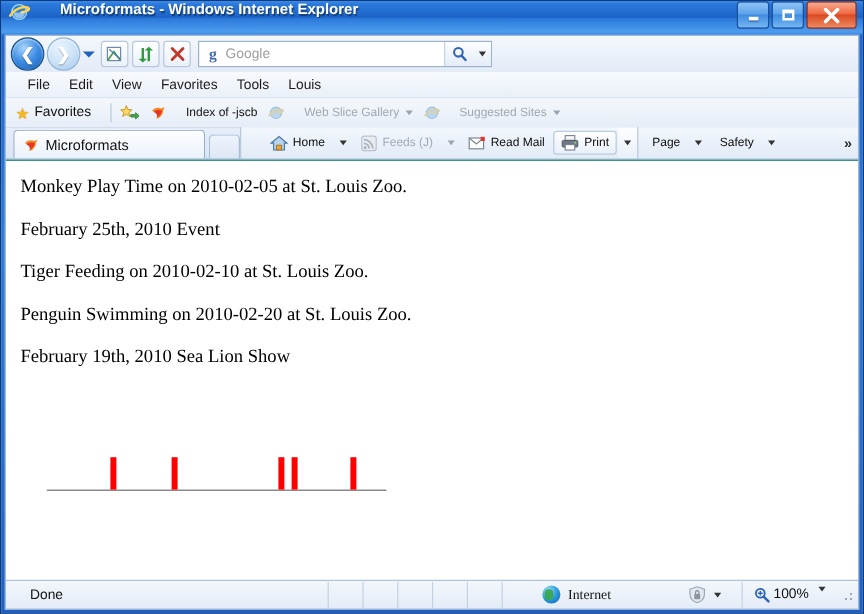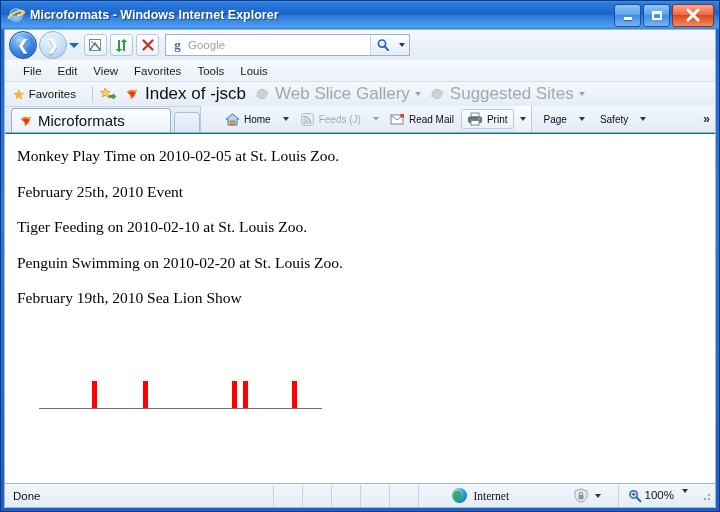--- a/index.html
+++ b/index.html
@@ -18,24 +18,25 @@
     border: 1px solid #0a3a80;
     display: flex;
     flex-direction: column;
   }
 
   
   .titlebar {
     height: 28px;
     flex: 0 0 28px;
     display: flex;
-    align-items: center;
+    align-items: flex-start;
     padding: 0 2px 0 6px;
     background: linear-gradient(to bottom, #3f8ce8 0%, #2b79dd 8%, #1c63c6 48%, #2a79da 52%, #4e9df0 92%, #2f80dd 100%);
     box-sizing: border-box;
+    gap: 20px;
   }
   .ie-logo {
     width: 18px; height: 18px;
     margin-right: 5px;
     position: relative;
     flex: 0 0 18px;
   }
   .title-text {
     color: #ffffff;
     font-size: 12.5px;
@@ -187,21 +188,21 @@
     border-bottom: 1px solid #c9d6e6;
     box-sizing: border-box;
   }
   .fav-star {
     color: #f5b820; font-size: 13px; margin-right: 4px;
     text-shadow: 0 0 1px #b07c00;
   }
   .favlabel { font-size: 11.5px; color: #101010; }
   .fav-sep { width: 1px; height: 16px; background: #bccbdc; margin: 0 7px; }
   .favitem { display: flex; align-items: center; margin-right: 9px; }
-  .favitem .lbl { font-size: 17px; color: #111; margin-left: 6px; }
+  .favitem .lbl { font-size: 10px; color: #111; margin-left: 16px; }
   .favitem.dim .lbl { color: #a3a8af; }
   .ie-mini {
     width: 14px; height: 14px; flex: 0 0 14px;
     position: relative;
   }
   .fav-add { width: 16px; height: 14px; position: relative; flex: 0 0 16px; }
 
   
   .tabrow {
     height: 26px; flex: 0 0 26px;
@@ -215,21 +216,21 @@
     height: 24px;
     min-width: 160px;
     display: flex; align-items: center;
     padding: 0 10px 0 7px;
     background: linear-gradient(to bottom, #fdfefe 0%, #eaf2fb 100%);
     border: 1px solid #94aecb;
     border-bottom: none;
     border-radius: 4px 4px 0 0;
     box-sizing: border-box;
   }
-  .tab .lbl { font-size: 15px; color: #101010; margin-left: 5px; white-space: nowrap; }
+  .tab .lbl { font-size: 12px; color: #101010; margin-left: 5px; white-space: nowrap; }
   .newtab {
     width: 26px; height: 20px;
     margin-left: 3px;
     background: linear-gradient(to bottom, #eef4fc 0%, #dde7f5 100%);
     border: 1px solid #a8bfd8; border-bottom: none;
     border-radius: 4px 4px 0 0;
     box-sizing: border-box;
   }
 
   
@@ -298,21 +299,21 @@
 
   
   .statusbar {
     height: 24px; flex: 0 0 24px;
     display: flex; align-items: center;
     background: linear-gradient(to bottom, #f3f7fc 0%, #e4ecf7 100%);
     border-top: 1px solid #9db5d2;
     font-size: 11.5px; color: #111;
     box-sizing: border-box;
   }
-  .st-done { padding-left: 8px; width: 268px; box-sizing: border-box; flex: 0 0 268px; }
+  .st-done { padding-left: 20px; width: 268px; box-sizing: border-box; flex: 0 0 268px; }
   .st-seps { display: flex; flex: 0 0 auto; }
   .st-sep { width: 1px; height: 22px; background: #c4d1e1; margin-right: 28px; }
   .st-zone { display: flex; align-items: center; flex: 1 1 auto; justify-content: center; padding-right: 58px; font-family: Liberation Serif, serif; }
   .st-zone .lbl { margin-left: 6px; }
   .globe {
     width: 15px; height: 15px; border-radius: 50%; flex: 0 0 15px;
     background: radial-gradient(circle at 34% 28%, #9fe4ff 0%, #2e9fe0 45%, #0b63ad 100%);
     position: relative; overflow: hidden;
   }
   .globe::after {

